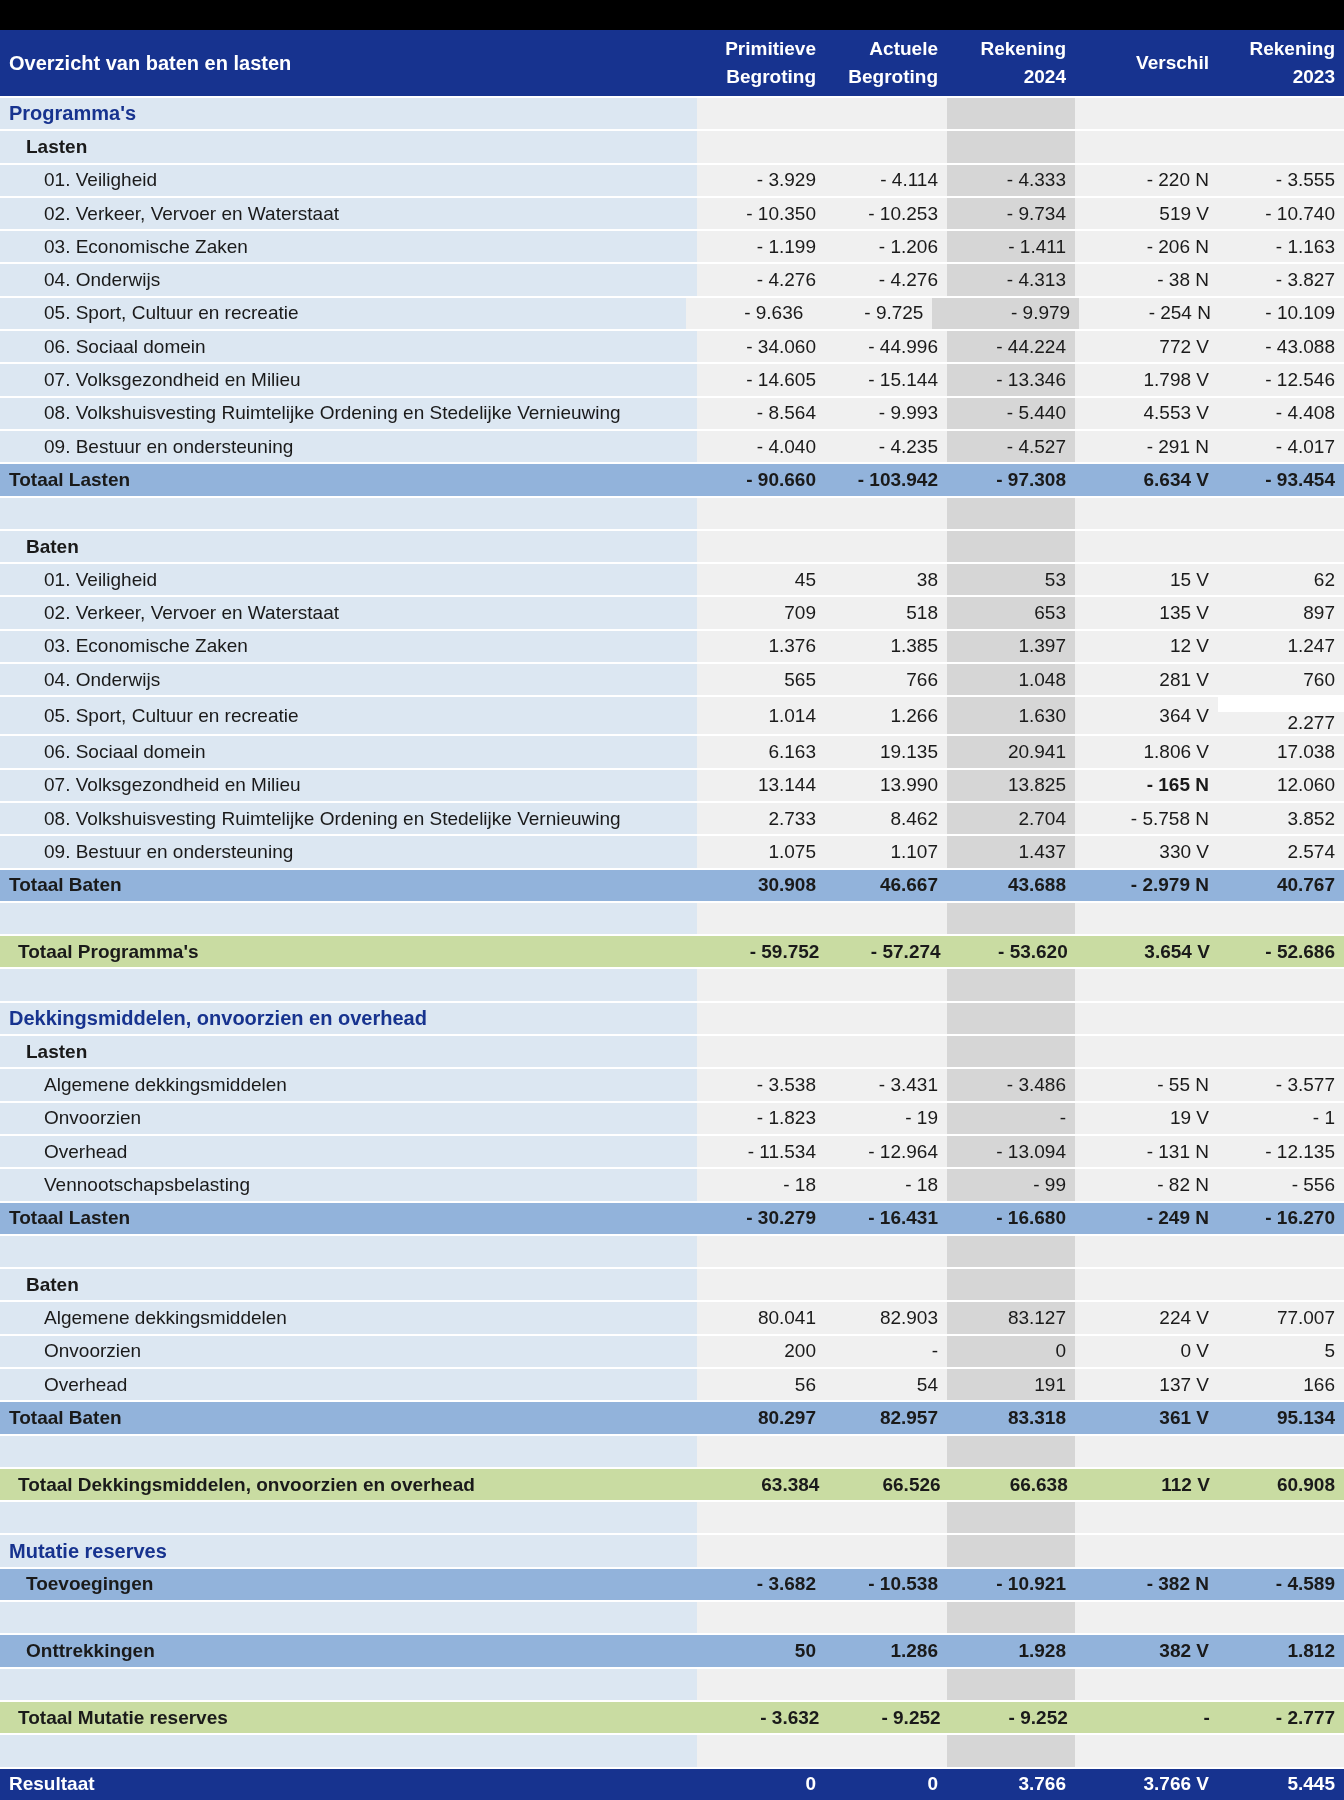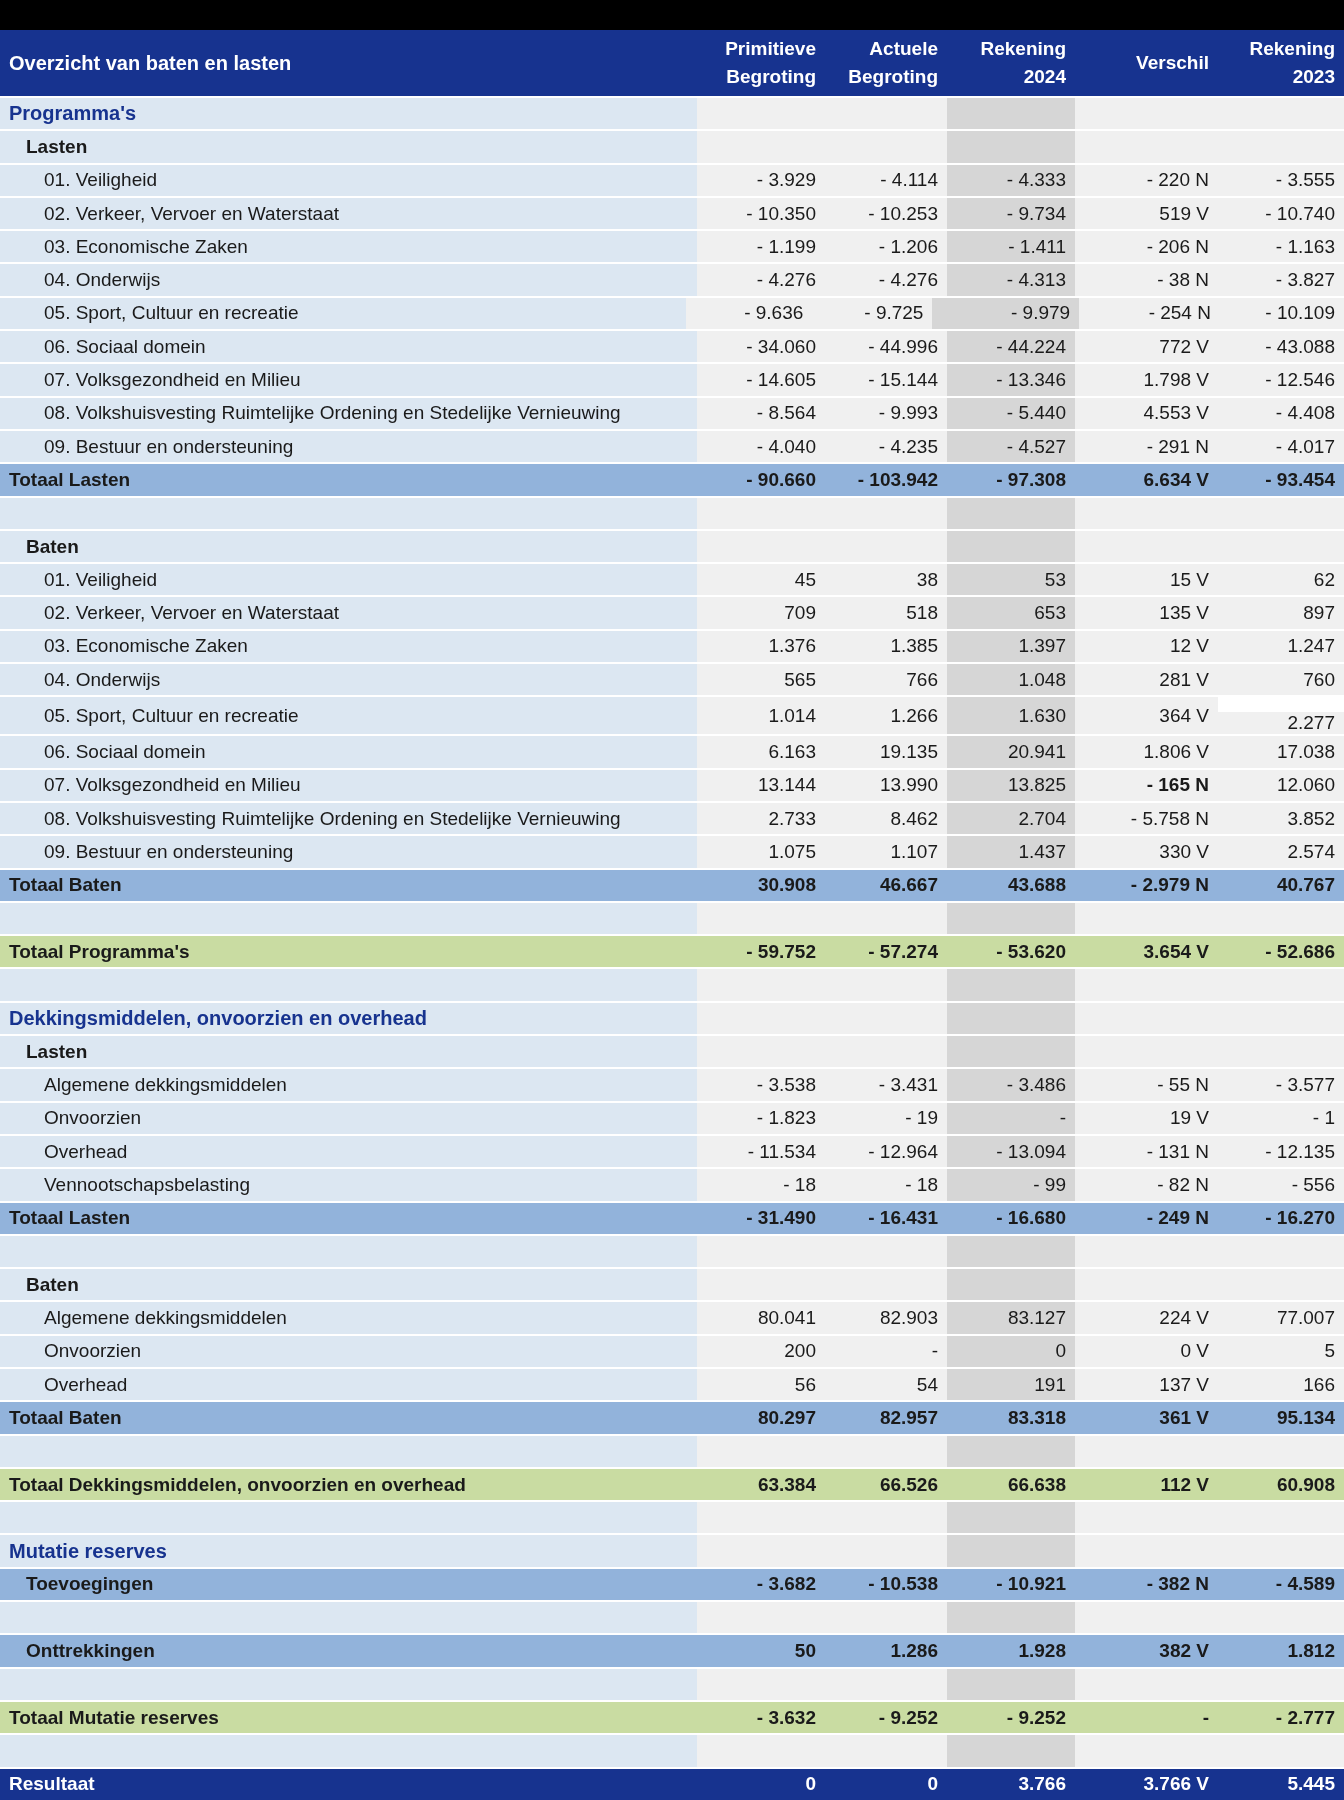--- a/index.html
+++ b/index.html
@@ -41,21 +41,21 @@
     padding-right:9px; white-space:nowrap; background:var(--data-bg,#F0F0F0);
   }
   .row .val.band { background:var(--band-bg,#D6D6D6); }
 
   .row.section .lbl { color:var(--section-text,#17338F); font-weight:bold; font-size:20px; }
   .row.subheader .lbl { font-weight:bold; }
 
   .row.total { background:var(--total-bg,#92B3DB); font-weight:bold; }
   .row.total .lbl, .row.total .val, .row.total .val.band { background:transparent; }
 
-  .row.grand { background:var(--grand-bg,#C9DCA2); font-weight:bold; }
+  .row.grand { background:var(--grand-bg,#C9DCA2); font-weight:bold;padding-left:9px; }
   .row.grand .lbl, .row.grand .val, .row.grand .val.band { background:transparent; }
 
   .row.result { background:var(--result-bg,#17338F); font-weight:bold; color:#fff; }
   .row.result .lbl, .row.result .val, .row.result .val.band { background:transparent; }
 </style>
 </head>
 <body>
 
 <div class="sheet">
   <div class="topbar"></div>
@@ -333,21 +333,21 @@
       <div class="row item">
         <div class="lbl" style="padding-left: 44px;">Vennootschapsbelasting</div>
         <div class="val" style="width: 128px;">- 18</div>
         <div class="val" style="width: 122px;">- 18</div>
         <div class="val band" style="width: 128px;">- 99</div>
         <div class="val" style="width: 143px;">- 82 N</div>
         <div class="val" style="width: 126px;">- 556</div>
       </div>
       <div class="row total">
         <div class="lbl" style="padding-left: 9px;">Totaal Lasten</div>
-        <div class="val" style="width: 128px;">- 31.490</div>
+        <div class="val" style="width: 128px;">- 30.279</div>
         <div class="val" style="width: 122px;">- 16.431</div>
         <div class="val band" style="width: 128px;">- 16.680</div>
         <div class="val" style="width: 143px;">- 249 N</div>
         <div class="val" style="width: 126px;">- 16.270</div>
       </div>
       <div class="row empty">
         <div class="lbl" style="padding-left: 9px;"></div>
         <div class="val" style="width: 128px;"></div>
         <div class="val" style="width: 122px;"></div>
         <div class="val band" style="width: 128px;"></div>

